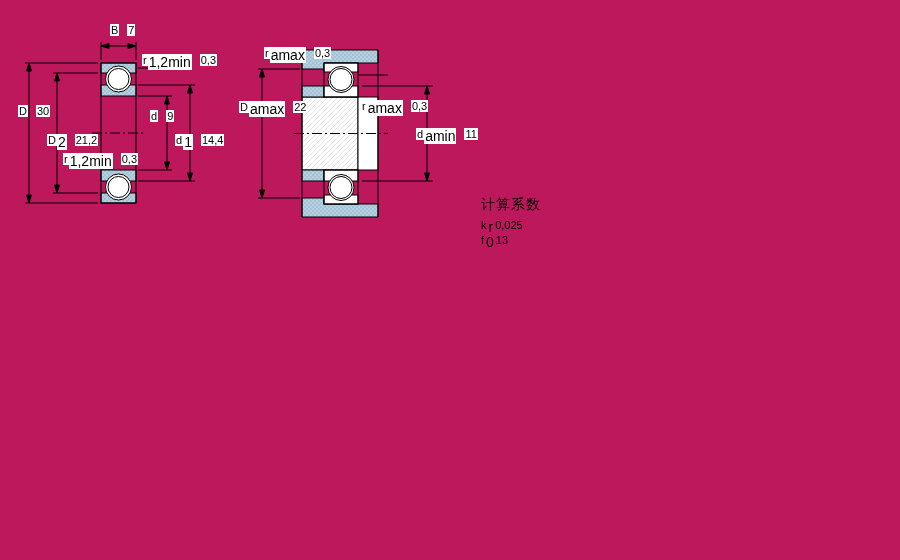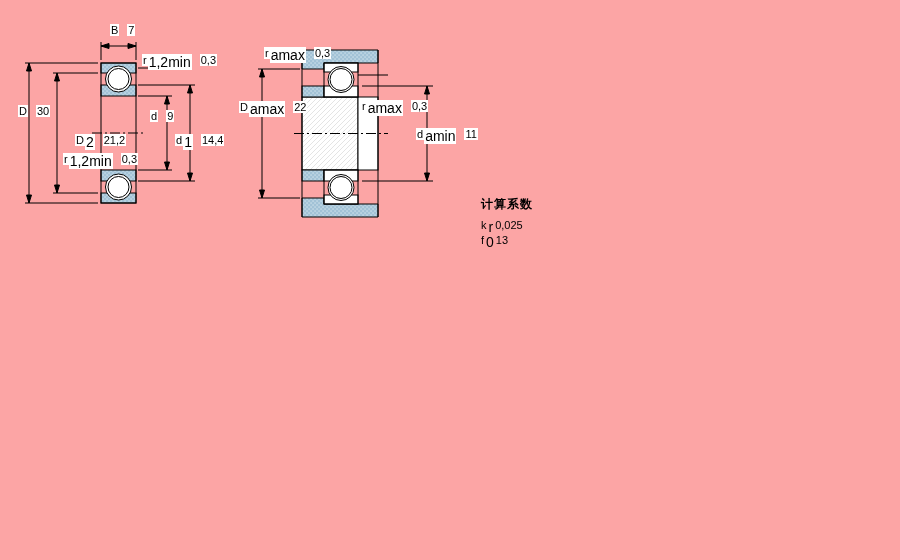--- a/index.html
+++ b/index.html
@@ -1,25 +1,25 @@
 <!DOCTYPE html>
 <html><head>
 <meta charset="utf-8">
 <style>
   html,body{margin:0;padding:0;background:#ffffff;}
-  #stage{position:relative;width:900px;height:560px;background:#fca5a5;overflow:hidden;
+  #stage{position:relative;width:900px;height:560px;background:#be185d;overflow:hidden;
          font-family:"Liberation Sans", sans-serif;color:#000;}
   #drawing-svg{position:absolute;left:0;top:0;}
   .lbl{position:absolute;font-size:11px;line-height:13px;white-space:nowrap;}
   .lbl span{background:#ffffff;}
   .sym{padding:0 1px;}
   .sub{font-size:14px;position:relative;top:3px;padding:0 1px;}
   .val{margin-left:8px;padding:0 1px;}
   .val-sm{padding:0 1px;}
-  .calc-head{position:absolute;font-size:12px;font-weight:bold;letter-spacing:1px;}
+  .calc-head{position:absolute;font-size:14px;font-weight:normal;letter-spacing:1px;}
   .calc-row{position:absolute;font-size:11px;line-height:13px;white-space:nowrap;}
 </style>
 </head>
 <body>
 
 <div id="stage">
 
   <svg id="drawing-svg" width="900" height="560" viewBox="0 0 900 560">
     <defs>
       <pattern id="dots" patternUnits="userSpaceOnUse" width="4" height="4">
@@ -148,21 +148,21 @@
 
   <div class="lbl" style="left:110px;top:24px;">
     <span class="sym">B</span><span class="val">7</span>
   </div>
   <div class="lbl" style="left:142px;top:53px;">
     <span class="sym">r</span><span class="sub">1,2min</span><span class="val">0,3</span>
   </div>
   <div class="lbl" style="left:18px;top:105px;">
     <span class="sym">D</span><span class="val">30</span>
   </div>
-  <div class="lbl" style="left:47px;top:133px;margin-left:28px;">
+  <div class="lbl" style="left:47px;top:133px;">
     <span class="sym">D</span><span class="sub">2</span><span class="val">21,2</span>
   </div>
   <div class="lbl" style="left:63px;top:152px;">
     <span class="sym">r</span><span class="sub">1,2min</span><span class="val">0,3</span>
   </div>
   <div class="lbl" style="left:150px;top:110px;">
     <span class="sym">d</span><span class="val">9</span>
   </div>
   <div class="lbl" style="left:175px;top:133px;">
     <span class="sym">d</span><span class="sub">1</span><span class="val">14,4</span>

